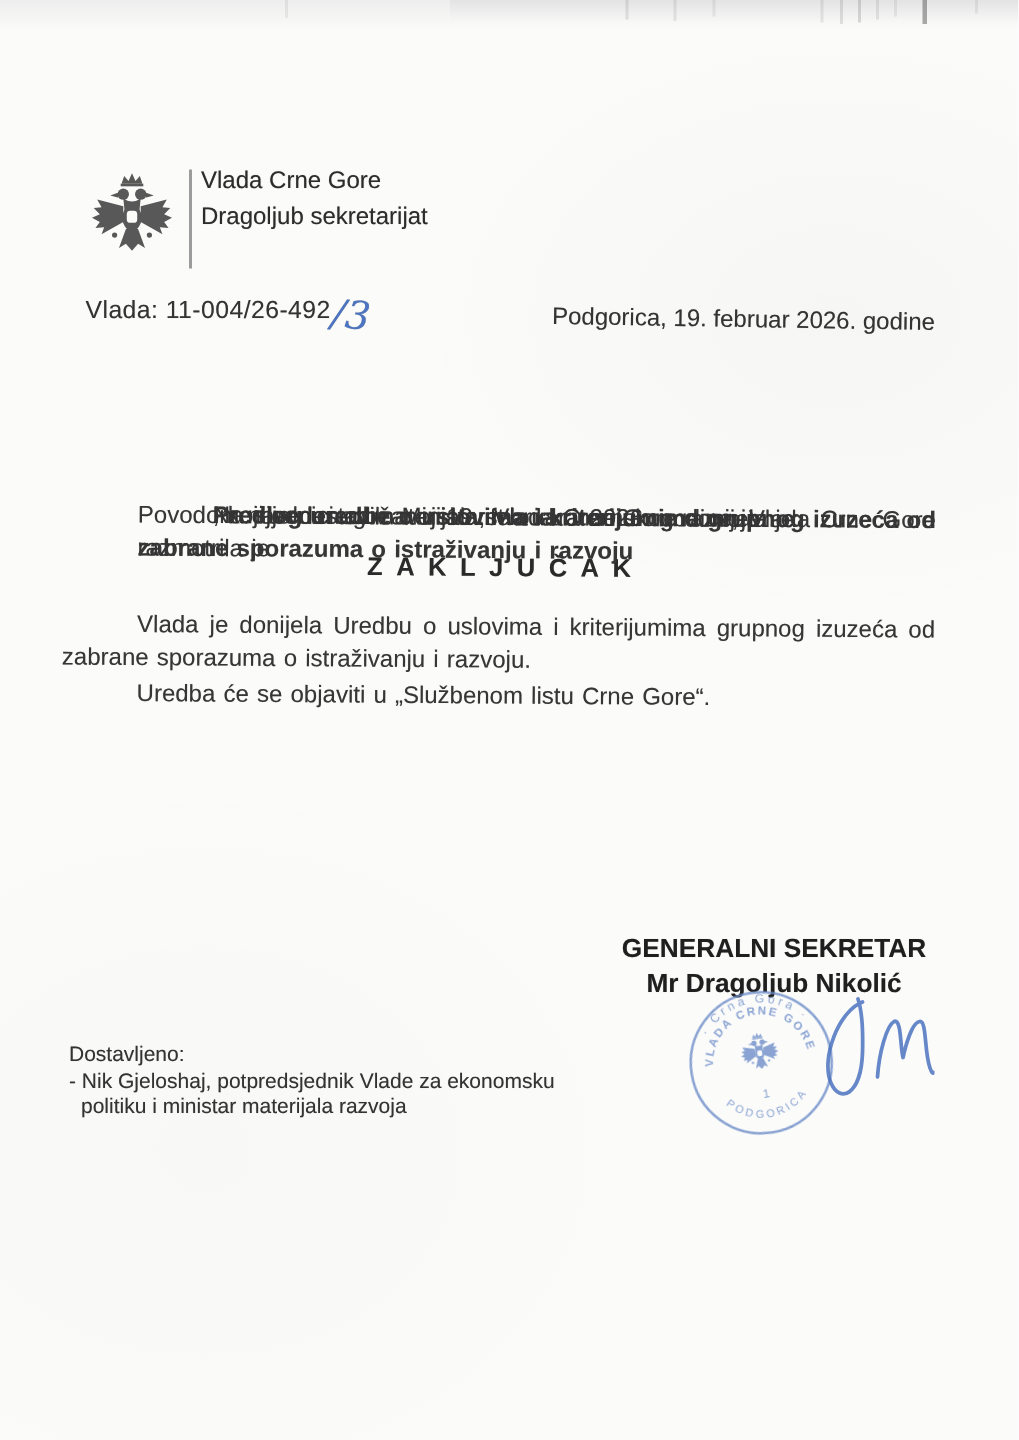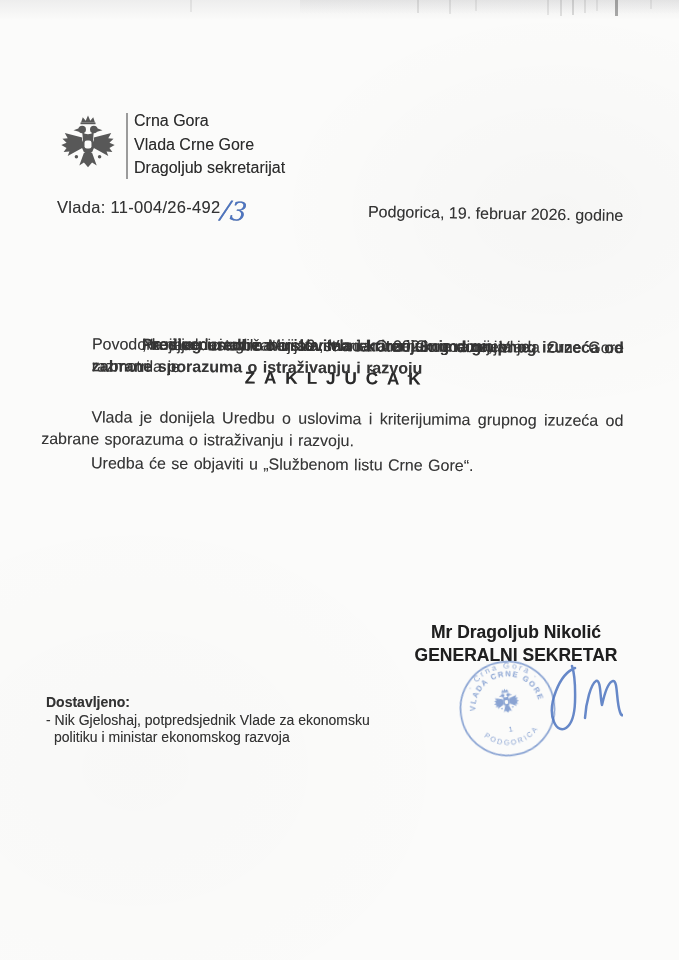--- a/index.html
+++ b/index.html
@@ -66,21 +66,21 @@
   
   .stamp { left:457px; top:658px; width:101px; height:101px; color:#6e8ec9;
            opacity:.8; transform: rotate(-9deg); filter: blur(.3px); }
   .stamp text { font-family:"Liberation Sans", sans-serif; fill: currentColor; }
   .signature { left:541px; top:654px; width:82px; height:95px; color:#4d74c0; opacity:.85; }
 
   
   .dist { left:46px; top:694px; width:336px; font-size:14px; line-height:17.6px; color:#333;
           text-shadow: 0 0 0.5px rgba(0,0,0,.3); }
   .dist div { position: static; }
-  .dist-label { font-weight:bold; }
+  .dist-label { font-weight:normal; }
   .dist-item { padding-left:8px; text-indent:-8px; }
 
   .defs-svg { width:0; height:0; position:absolute; }
 </style>
 </head>
 <body>
 
 <div class="page">
 
   <svg class="defs-svg" aria-hidden="true">
@@ -118,21 +118,20 @@
     <i style="left:596px;height:11px;opacity:.10"></i>
     <i style="left:615px;width:3px;height:16px;opacity:.5"></i>
     <i style="left:650px;height:9px;opacity:.10"></i>
   </div>
 
   <svg class="coa" viewBox="0 0 100 120">
     <use href="#coa-eagle"></use>
   </svg>
   <div class="vline"></div>
   <div class="org">
-    <div>Crna Gora</div>
     <div>Vlada Crne Gore</div>
     <div>Dragoljub sekretarijat</div>
   </div>
 
   <div class="ref">
     <span style="position:static">Vlada:</span>
     <span style="position:static">11-004/26-492</span><span class="hand">/3</span>
   </div>
   <div class="dateline">Podgorica, 19. februar 2026. godine</div>
 
@@ -142,22 +141,22 @@
         <b>Predlog uredbe o uslovima i kriterijumima grupnog izuzeća od zabrane sporazuma o istraživanju i razvoju</b>
         <span>, koji je dostavilo Ministarstvo ekonomskog razvoja.</span>
       </p>
     <p>Povodom navedenog materijala, Vlada Crne Gore donijela je</p>
     <h2 class="concl">ZAKLJUČAK</h2>
     <p class="just p3">Vlada je donijela Uredbu o uslovima i kriterijumima grupnog izuzeća od zabrane sporazuma o istraživanju i razvoju.</p>
     <p class="p4">Uredba će se objaviti u „Službenom listu Crne Gore“.</p>
   </main>
 
   <div class="sig">
+    <div>GENERALNI SEKRETAR</div>
     <div>Mr Dragoljub Nikolić</div>
-    <div>GENERALNI SEKRETAR</div>
   </div>
 
   <svg class="stamp" viewBox="0 0 100 100">
     <defs>
       <path id="arc-outer" d="M 11,58 A 39.8 39.8 0 1 1 89,58" fill="none"></path>
       <path id="arc-inner" d="M 21,63 A 31.8 31.8 0 1 1 79,63" fill="none"></path>
       <path id="arc-bottom" d="M 15,59 A 36.1 36.1 0 0 0 85,59" fill="none"></path>
     </defs>
     <circle cx="50" cy="50" r="46.5" fill="none" stroke="currentColor" stroke-width="1.7"></circle>
     <text font-size="8" letter-spacing="2.2" text-anchor="middle">
@@ -175,16 +174,16 @@
 
   <svg class="signature" viewBox="0 0 82 95">
     <g fill="none" stroke="currentColor" stroke-width="2.5" stroke-linecap="round" stroke-linejoin="round">
       <path d="M34 14 C18 20 6 52 13 68 C19 82 33 76 34 48 C34.5 31 33 18 31 12"></path>
       <path d="M44 64 C45 48 50 30 55 27 C60 25 59 43 61 51 C63 42 67 28 72 27 C77 26 75 47 79 58 C80 61 81 62 81.5 61"></path>
     </g>
   </svg>
 
   <div class="dist">
     <div class="dist-label">Dostavljeno:</div>
-    <div class="dist-item">- Nik Gjeloshaj, potpredsjednik Vlade za ekonomsku politiku i ministar ekonomskog razvoja</div>
+    <div class="dist-item">- Nik Gjeloshaj, potpredsjednik Vlade za ekonomsku politiku i ministar materijala razvoja</div>
   </div>
 
 </div>
 
 </body></html>

